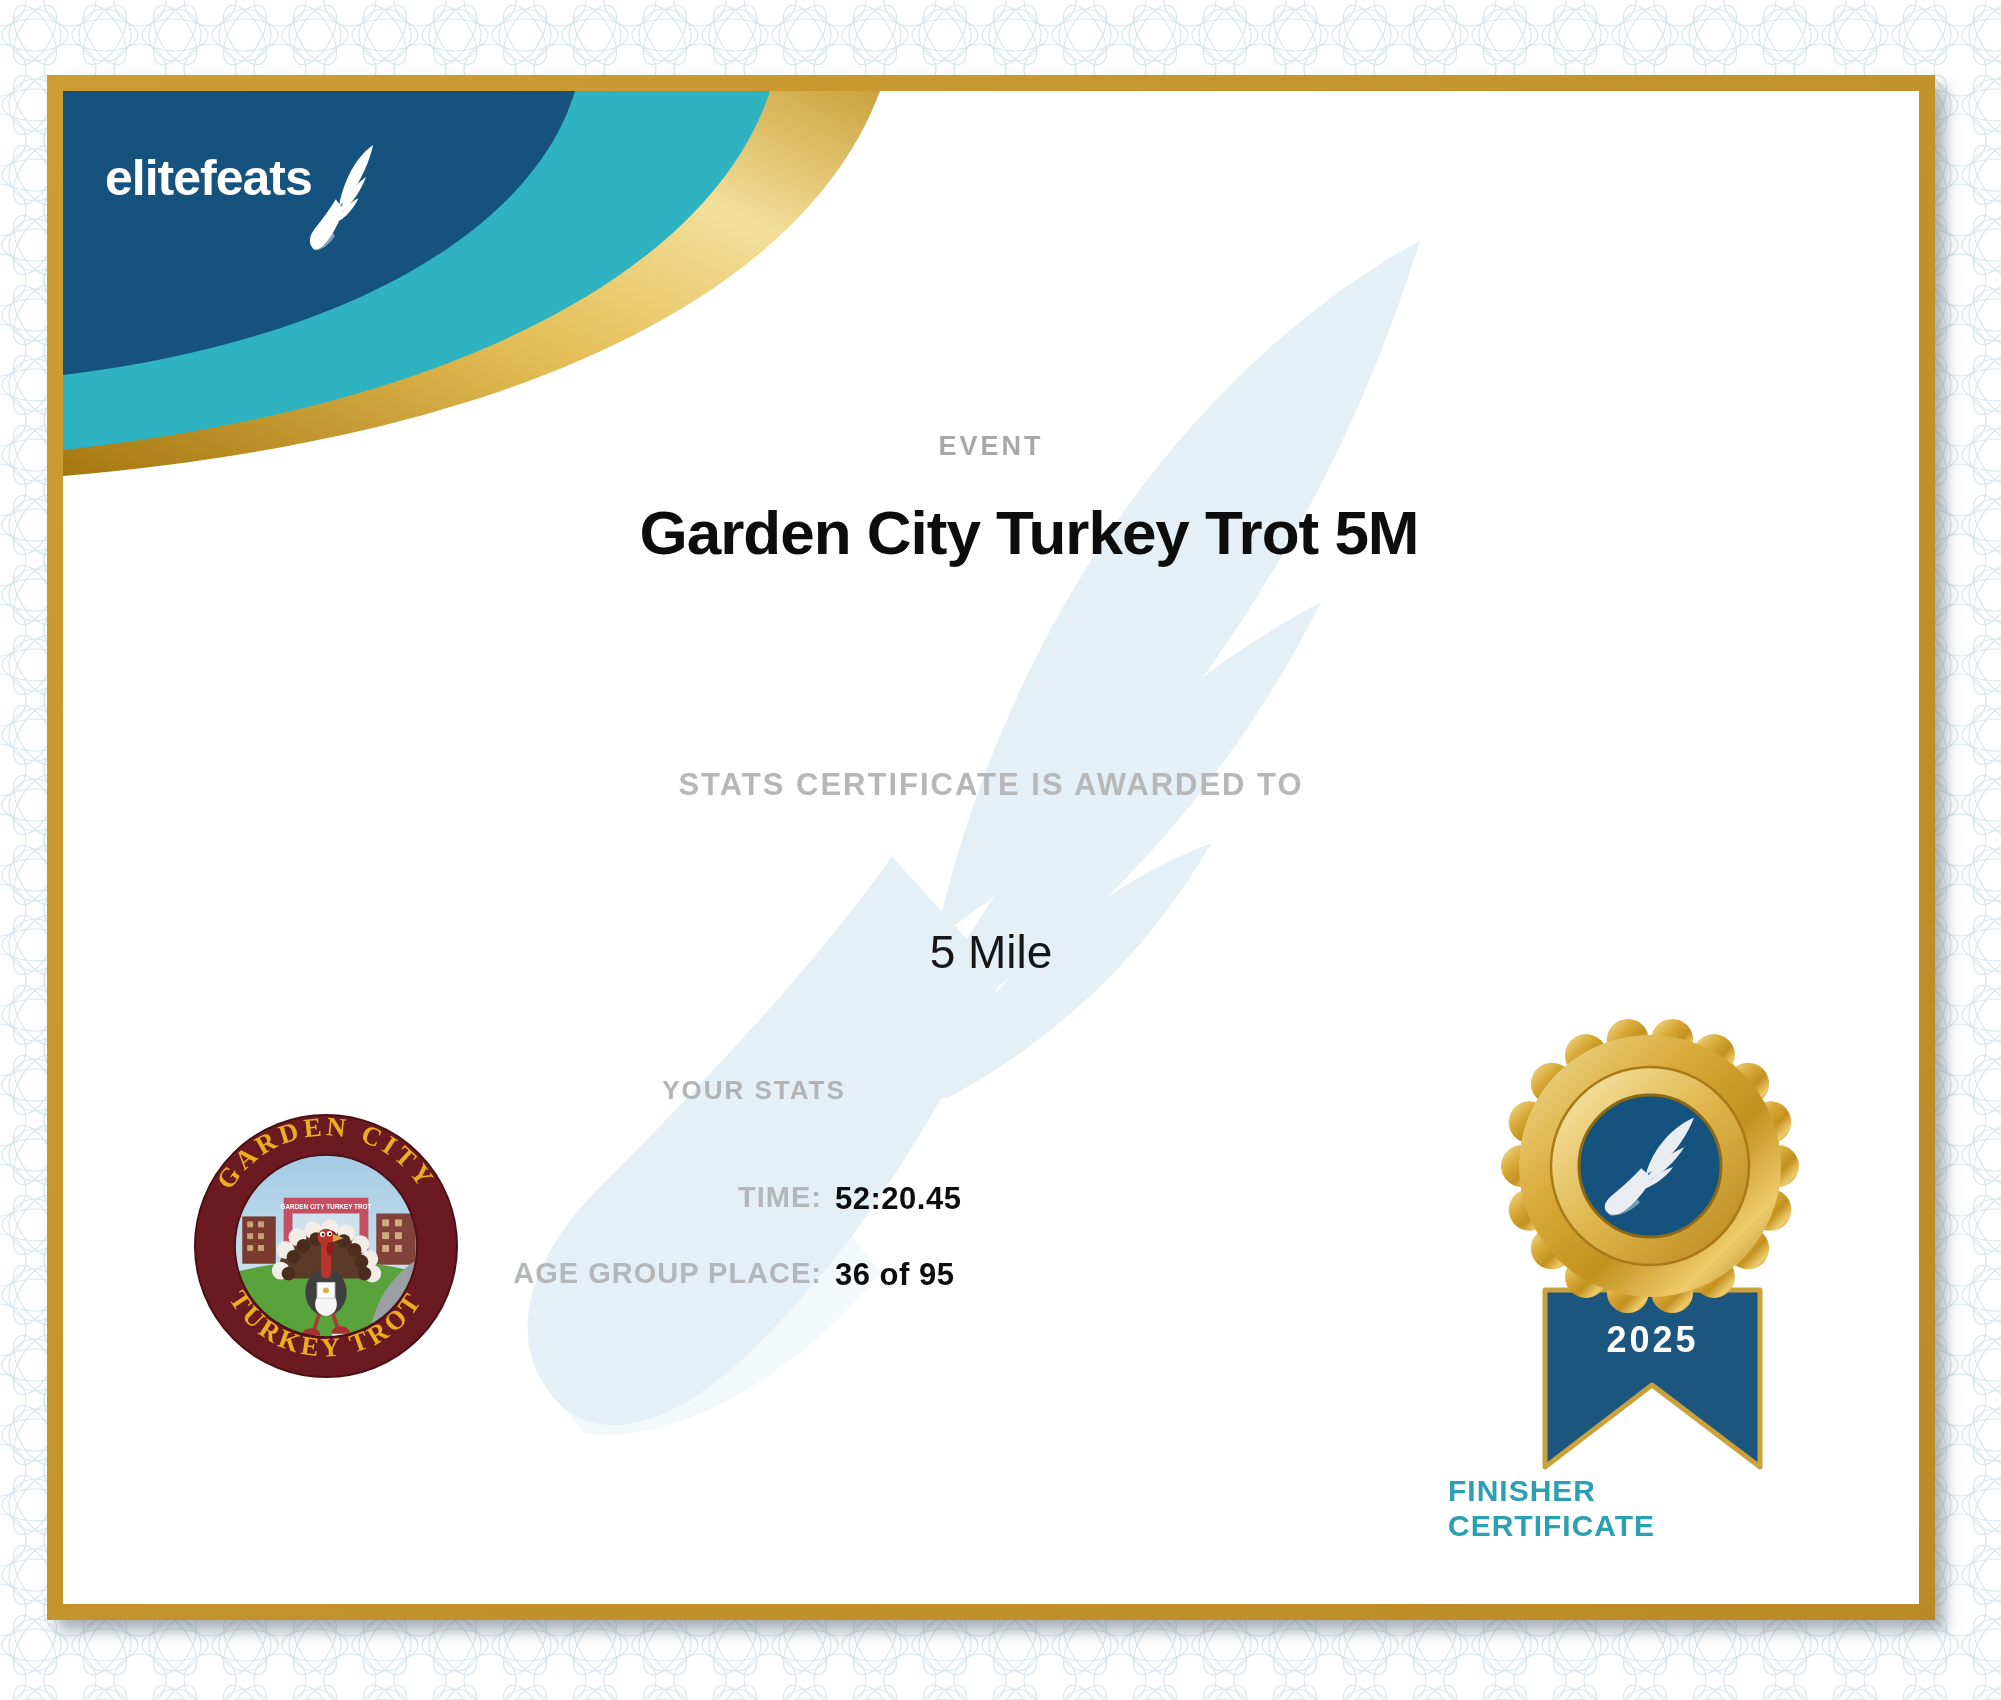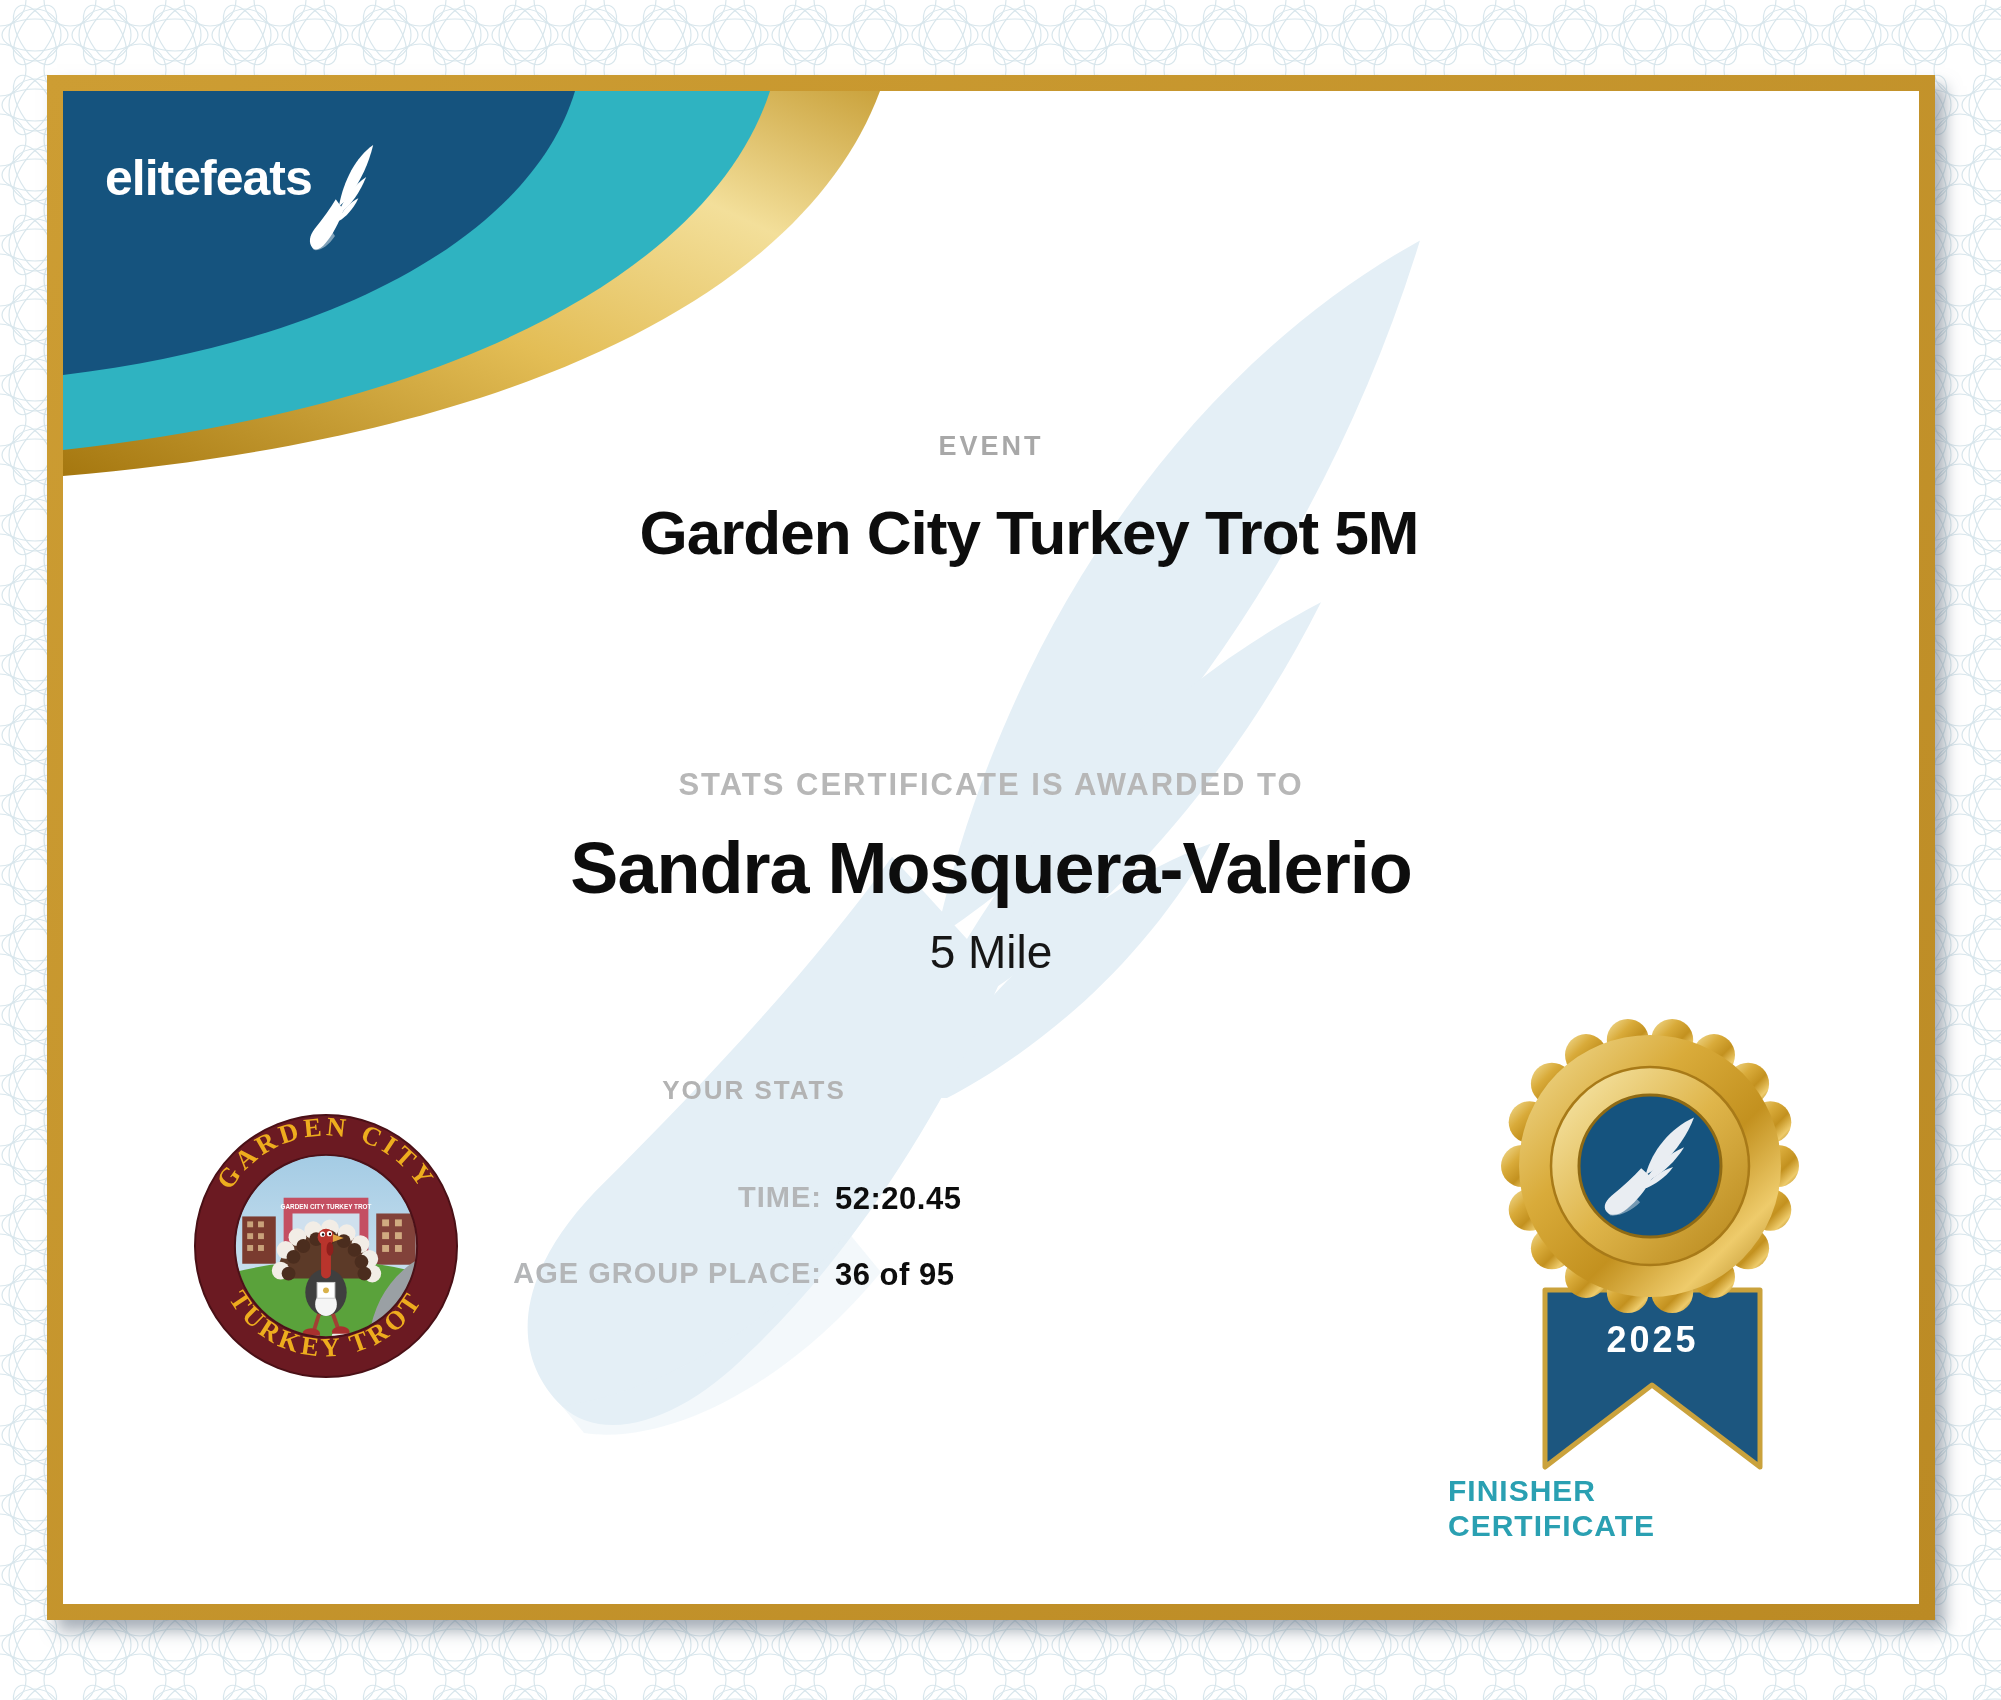--- a/index.html
+++ b/index.html
@@ -94,21 +94,20 @@
     </svg>
 
     <div class="brand">elitefeats</div>
     <svg class="brand-foot" viewBox="0 0 100 100" preserveAspectRatio="none">
       <use href="#wingfoot" fill="#ffffff"></use>
     </svg>
 
     <div class="event-label centercol">EVENT</div>
     <div class="event-name centercol">Garden City Turkey Trot 5M</div>
     <div class="awarded centercol">STATS CERTIFICATE IS AWARDED TO</div>
-    <div class="name centercol">Sandra Mosquera-Valerio</div>
     <div class="distance centercol">5 Mile</div>
 
     <div class="stats-heading">YOUR STATS</div>
     <div class="stats">
       <div class="stat-row">
         <span class="stat-label">TIME:</span>
         <span class="stat-value">52:20.45</span>
       </div>
       <div class="stat-row">
         <span class="stat-label">AGE GROUP PLACE:</span>

